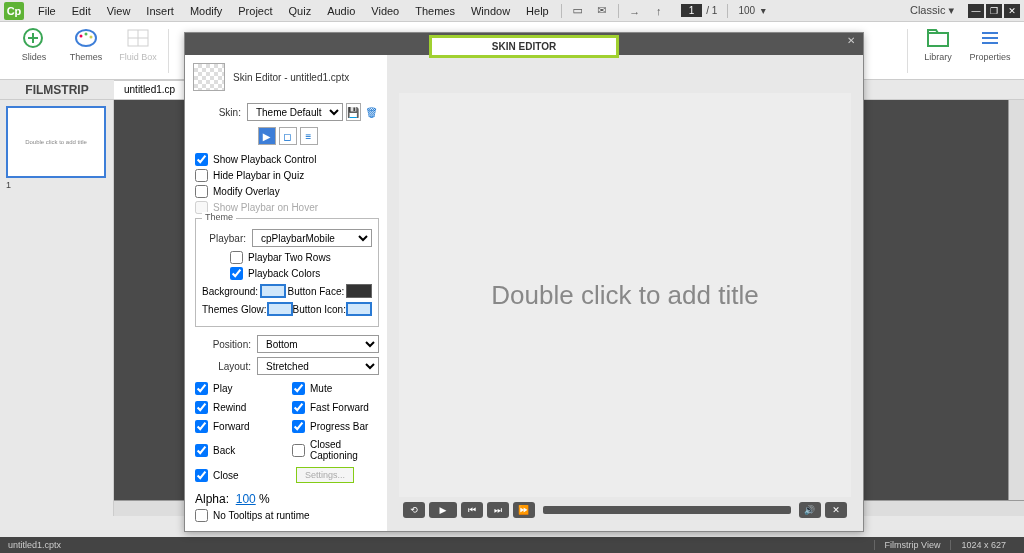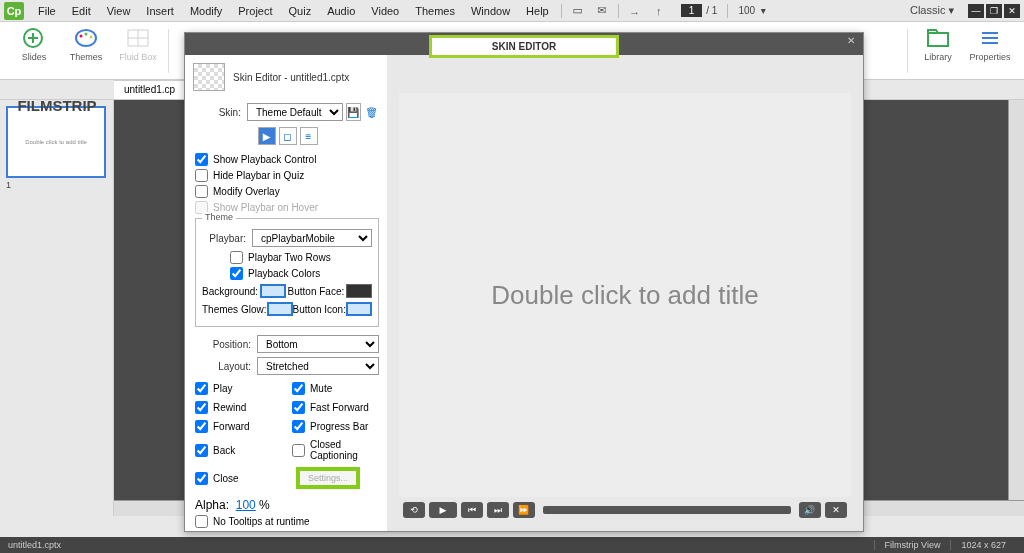--- a/index.html
+++ b/index.html
@@ -20,21 +20,21 @@
 
 
 .ribbon { height: 58px; background: #fff; display: flex; align-items: center; padding: 0 8px; border-bottom: 1px solid #ccc; }
 .rib-btn { display: flex; flex-direction: column; align-items: center; width: 48px; height: 50px; margin: 0 2px; cursor: pointer; }
 .rib-ico { width: 28px; height: 24px; display: flex; align-items: center; justify-content: center; margin-bottom: 2px; }
 .rib-lbl { font-size: 9px; color: #555; }
 .rib-sep { width: 1px; height: 44px; background: #ddd; margin: 0 4px; }
 
 
 .tabbar { height: 20px; background: #e8e8e8; display: flex; border-bottom: 1px solid #ccc; position: relative; }
-.fs-label { width: 114px; text-align: center; font-size: 15px; font-weight: bold; color: #444; padding-top: 17px; background: #e8e8e8; }
+.fs-label { width: 114px; text-align: center; font-size: 12px; font-weight: bold; color: #444; padding-top: 3px; background: #e8e8e8; }
 .doc-tab { background: #fff; padding: 3px 16px 0 10px; font-size: 10px; border-right: 1px solid #ccc; border-top: 1px solid #ccc; }
 
 
 .main { display: flex; height: 416px; }
 .filmstrip { width: 114px; background: #e8e8e8; padding: 6px; border-right: 1px solid #ccc; }
 .slide-thumb { width: 100px; height: 72px; background: #fff; border: 2px solid #3d7ed8; display: flex; align-items: center; justify-content: center; font-size: 6px; color: #888; }
 .slide-num { font-size: 9px; color: #444; margin-top: 2px; }
 .stage { flex: 1; background: #4a4a4a; position: relative; }
 .stage-h { position: absolute; bottom: 0; left: 0; right: 0; height: 16px; background: #ddd; border-top: 1px solid #999; }
 .stage-v { position: absolute; top: 0; bottom: 16px; right: 0; width: 16px; background: #ddd; border-left: 1px solid #999; }
@@ -61,21 +61,21 @@
 .chk-row.disabled { color: #aaa; }
 .fieldset { border: 1px solid #bbb; margin: 4px 0 8px 2px; padding: 6px 6px 6px 6px; position: relative; }
 .fieldset .legend { position: absolute; top: -7px; left: 6px; background: #fff; font-size: 9px; padding: 0 3px; color: #555; }
 .color-row { display: flex; align-items: center; justify-content: space-between; margin: 4px 0; font-size: 10px; }
 .swatch { width: 26px; height: 14px; border: 1px solid #666; cursor: pointer; }
 .swatch.blue { background: #d0e7fb; border: 2px solid #2a7ad4; }
 .swatch.dark { background: #333; }
 .opts-grid { display: grid; grid-template-columns: 1fr 1fr; gap: 0 8px; }
 .alpha-row { margin: 6px 0 2px 2px; font-size: 12px; }
 .alpha-val { color: #0066cc; text-decoration: underline; }
-.settings-btn { padding: 2px 8px; border: 4px solid #84cc16; font-size: 9px; background: #f5f5f5; color: #aaa; margin-left: 4px; }
+.settings-btn { padding: 2px 8px; border: 1px solid #84cc16; font-size: 9px; background: #f5f5f5; color: #aaa; margin-left: 4px; }
 
 
 .preview-wrap { flex: 1; margin: 38px 12px 10px 12px; background: #e8e8e8; display: flex; flex-direction: column; }
 .preview-canvas { background: #ededed; flex: 1; display: flex; align-items: center; justify-content: center; font-size: 26px; color: #888; }
 .playbar { height: 22px; background: #e8e8e8; display: flex; align-items: center; padding: 0 4px; gap: 4px; margin-top: 2px; }
 .pb-btn { width: 22px; height: 16px; background: #555; border-radius: 3px; display: flex; align-items: center; justify-content: center; color: #fff; font-size: 9px; cursor: pointer; }
 .pb-prog { flex: 1; height: 8px; background: #555; border-radius: 2px; margin: 0 4px; }
 
 
 .statusbar { position: absolute; bottom: 0; left: 0; right: 0; height: 16px; background: #444; color: #ccc; font-size: 9px; display: flex; align-items: center; padding: 0 8px; }

